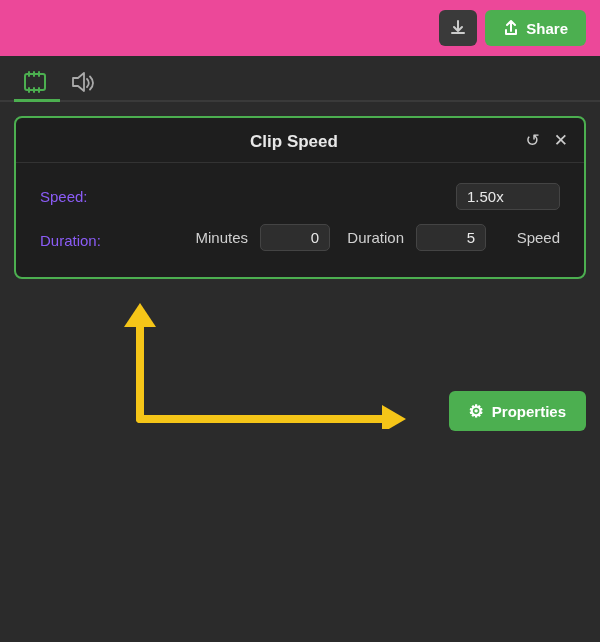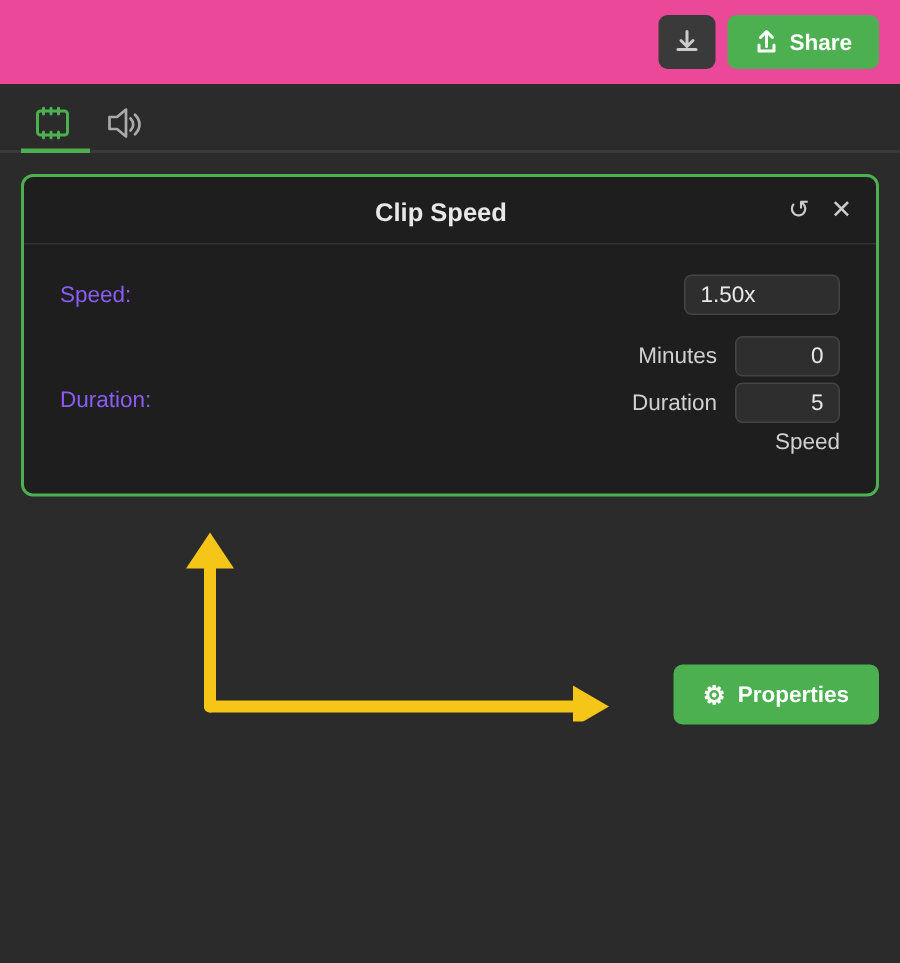--- a/index.html
+++ b/index.html
@@ -164,21 +164,20 @@
 
     .speed-row {
       display: flex;
       align-items: center;
       padding: 6px 24px;
       justify-content: space-between;
     }
 
     .duration-rows {
       display: flex;
-      flex-direction: column;
       gap: 4px;
       padding: 4px 24px;
     }
 
     .duration-row {
       display: flex;
       align-items: center;
       justify-content: flex-end;
       gap: 12px;
     }

